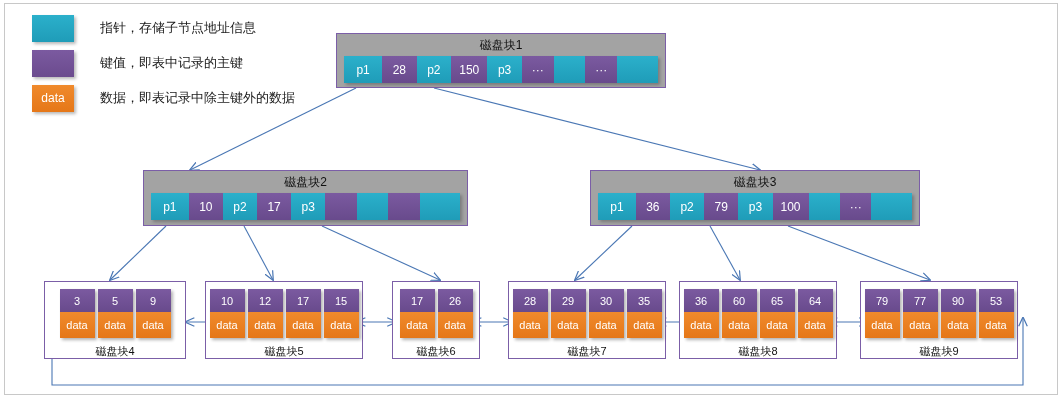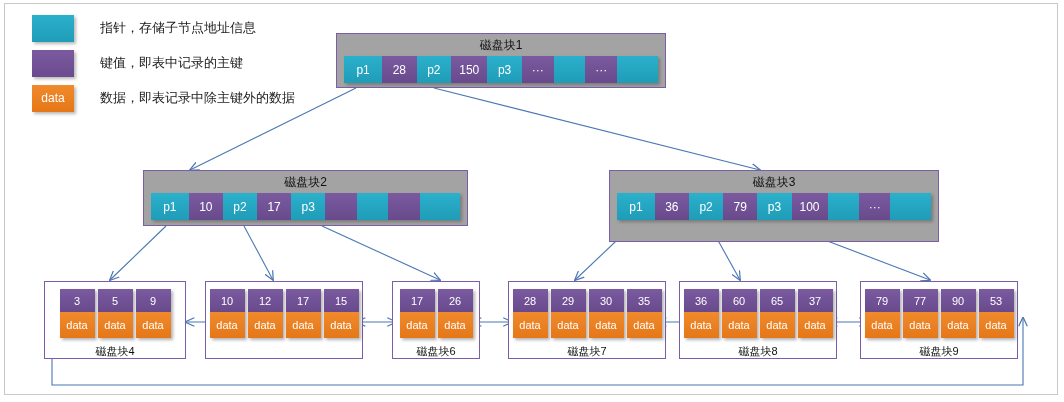--- a/index.html
+++ b/index.html
@@ -238,21 +238,21 @@
         <div class="cell ptr" style="width: 38px;">p2</div>
         <div class="cell key" style="width: 38px;">17</div>
         <div class="cell ptr" style="width: 38px;">p3</div>
         <div class="cell key" style="width: 35px;"></div>
         <div class="cell ptr" style="width: 35px;"></div>
         <div class="cell key" style="width: 35px;"></div>
         <div class="cell ptr" style="width: 45px;"></div>
       </div>
   </div>
 
-  <div class="node" style="left:609px; top:170px; width:330px; height:72px;">
+  <div class="node" style="left:590px; top:170px; width:330px; height:56px;">
     <div class="node-title">磁盘块3</div>
     <div class="cells">
         <div class="cell ptr" style="width: 42px;">p1</div>
         <div class="cell key" style="width: 38px;">36</div>
         <div class="cell ptr" style="width: 38px;">p2</div>
         <div class="cell key" style="width: 38px;">79</div>
         <div class="cell ptr" style="width: 38px;">p3</div>
         <div class="cell key" style="width: 40px;">100</div>
         <div class="cell ptr" style="width: 35px;"></div>
         <div class="cell key" style="width: 35px;">···</div>
@@ -290,20 +290,21 @@
         </div>
         <div class="leaf-col">
           <div class="leaf-key">17</div>
           <div class="leaf-data">data</div>
         </div>
         <div class="leaf-col">
           <div class="leaf-key">15</div>
           <div class="leaf-data">data</div>
         </div>
       </div>
+    <div class="leaf-title">磁盘块5</div>
   </div>
 
   <div class="leaf" style="left:392px; top:281px; width:88px; height:78px;">
     <div class="leaf-cells">
         <div class="leaf-col">
           <div class="leaf-key">17</div>
           <div class="leaf-data">data</div>
         </div>
         <div class="leaf-col">
           <div class="leaf-key">26</div>
@@ -343,21 +344,21 @@
         </div>
         <div class="leaf-col">
           <div class="leaf-key">60</div>
           <div class="leaf-data">data</div>
         </div>
         <div class="leaf-col">
           <div class="leaf-key">65</div>
           <div class="leaf-data">data</div>
         </div>
         <div class="leaf-col">
-          <div class="leaf-key">37</div>
+          <div class="leaf-key">64</div>
           <div class="leaf-data">data</div>
         </div>
       </div>
     <div class="leaf-title">磁盘块8</div>
   </div>
 
   <div class="leaf" style="left:860px; top:281px; width:158px; height:78px;">
     <div class="leaf-cells">
         <div class="leaf-col">
           <div class="leaf-key">79</div>

